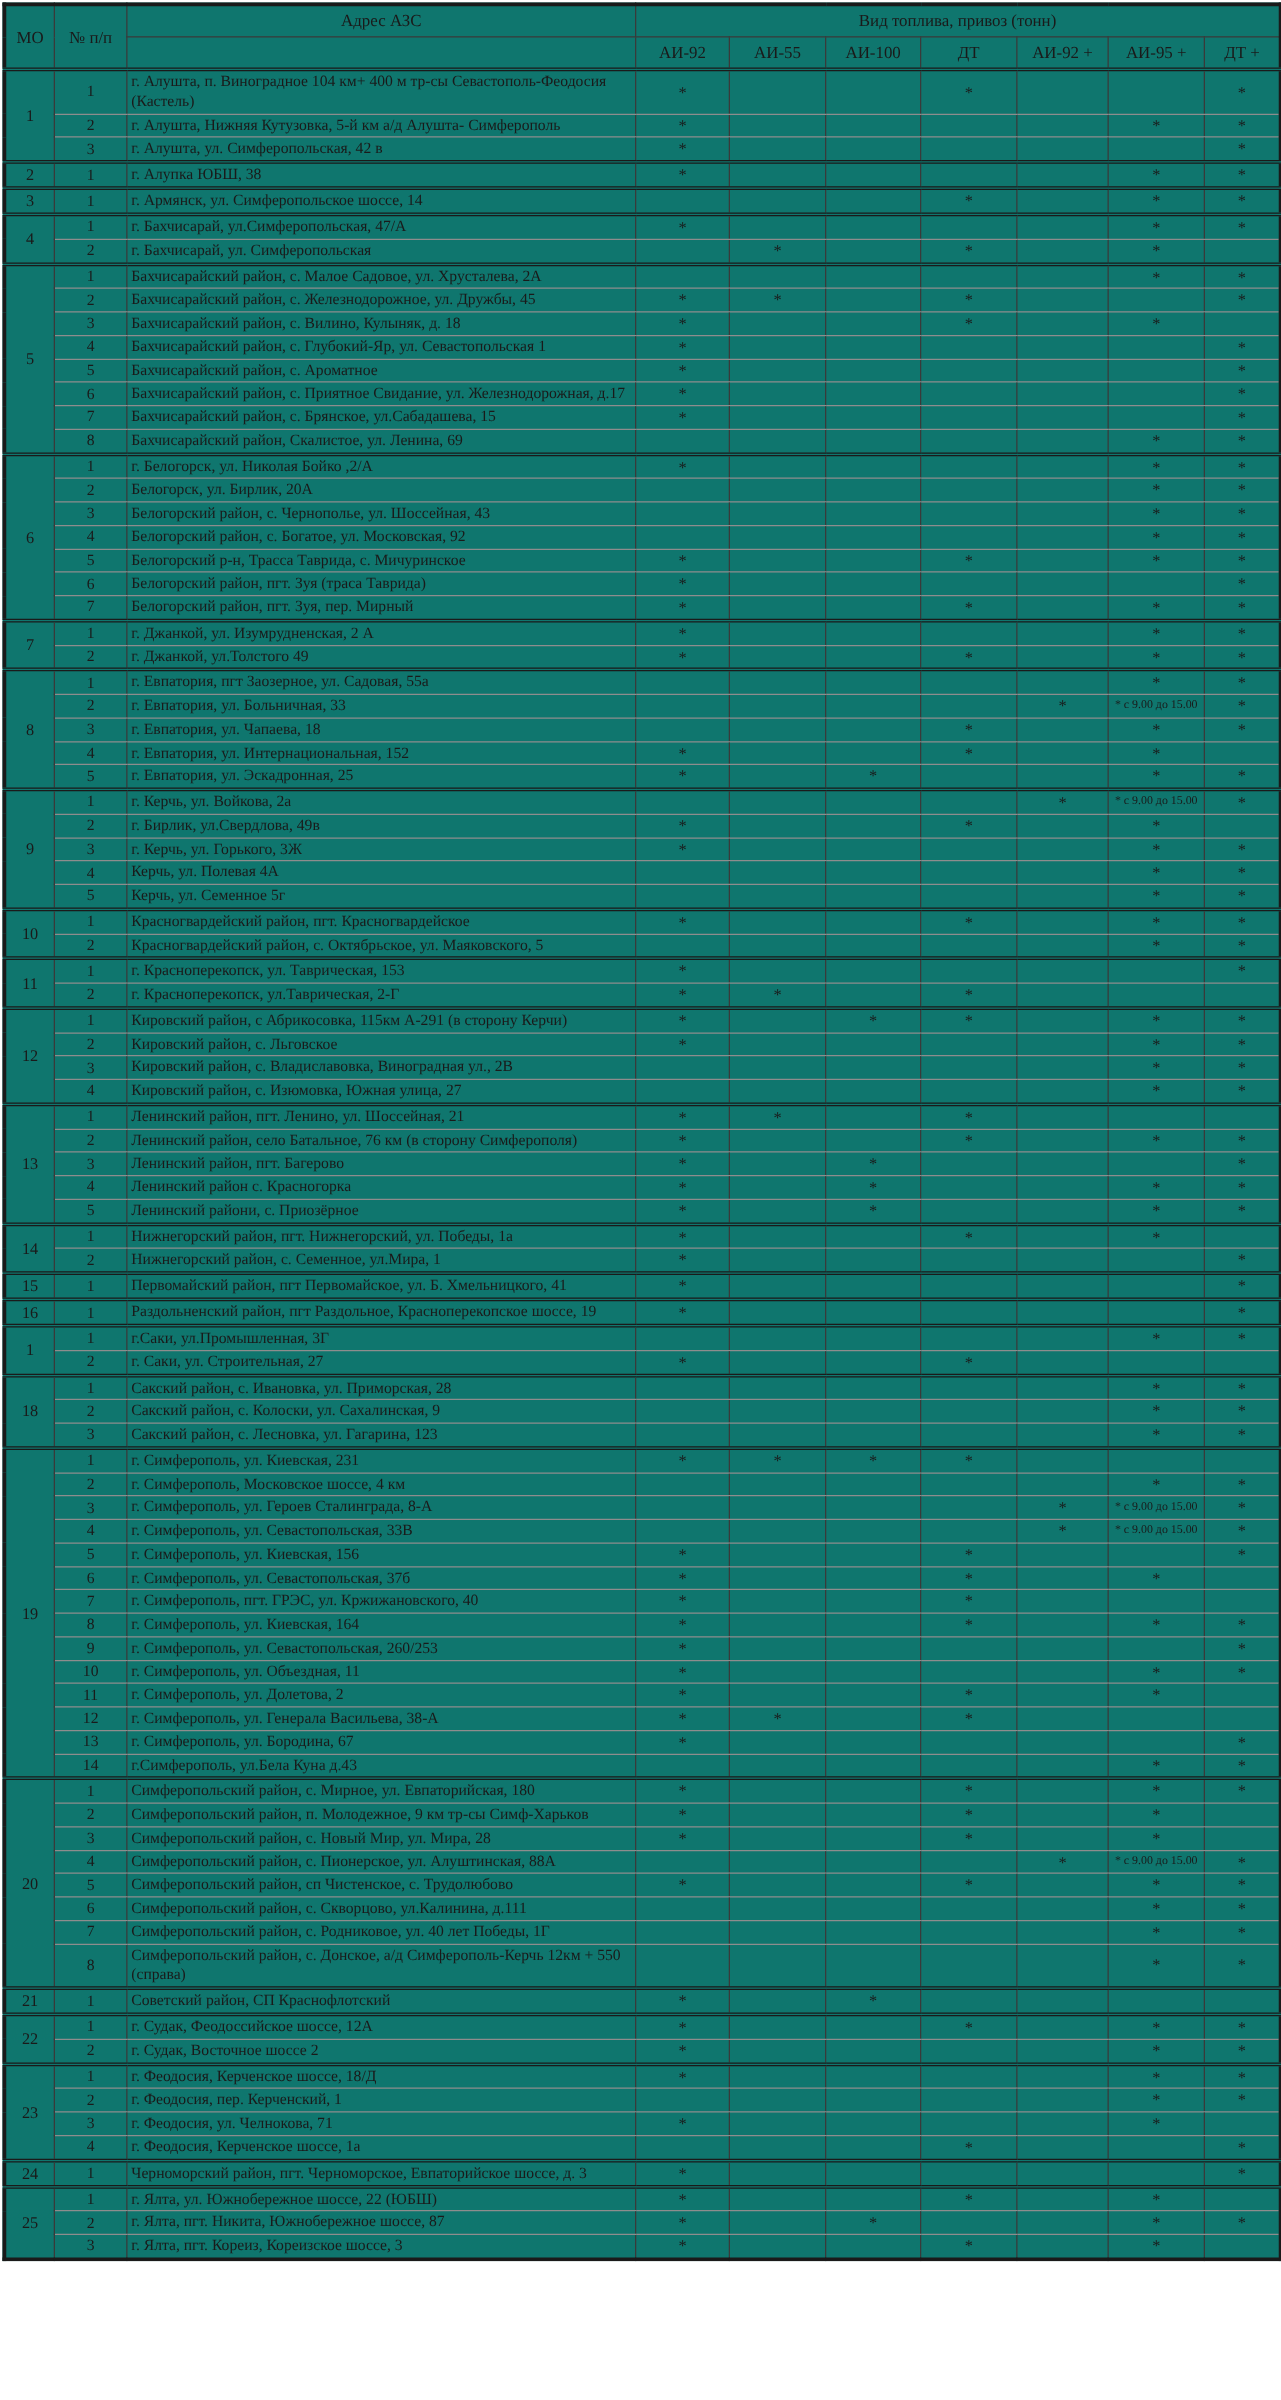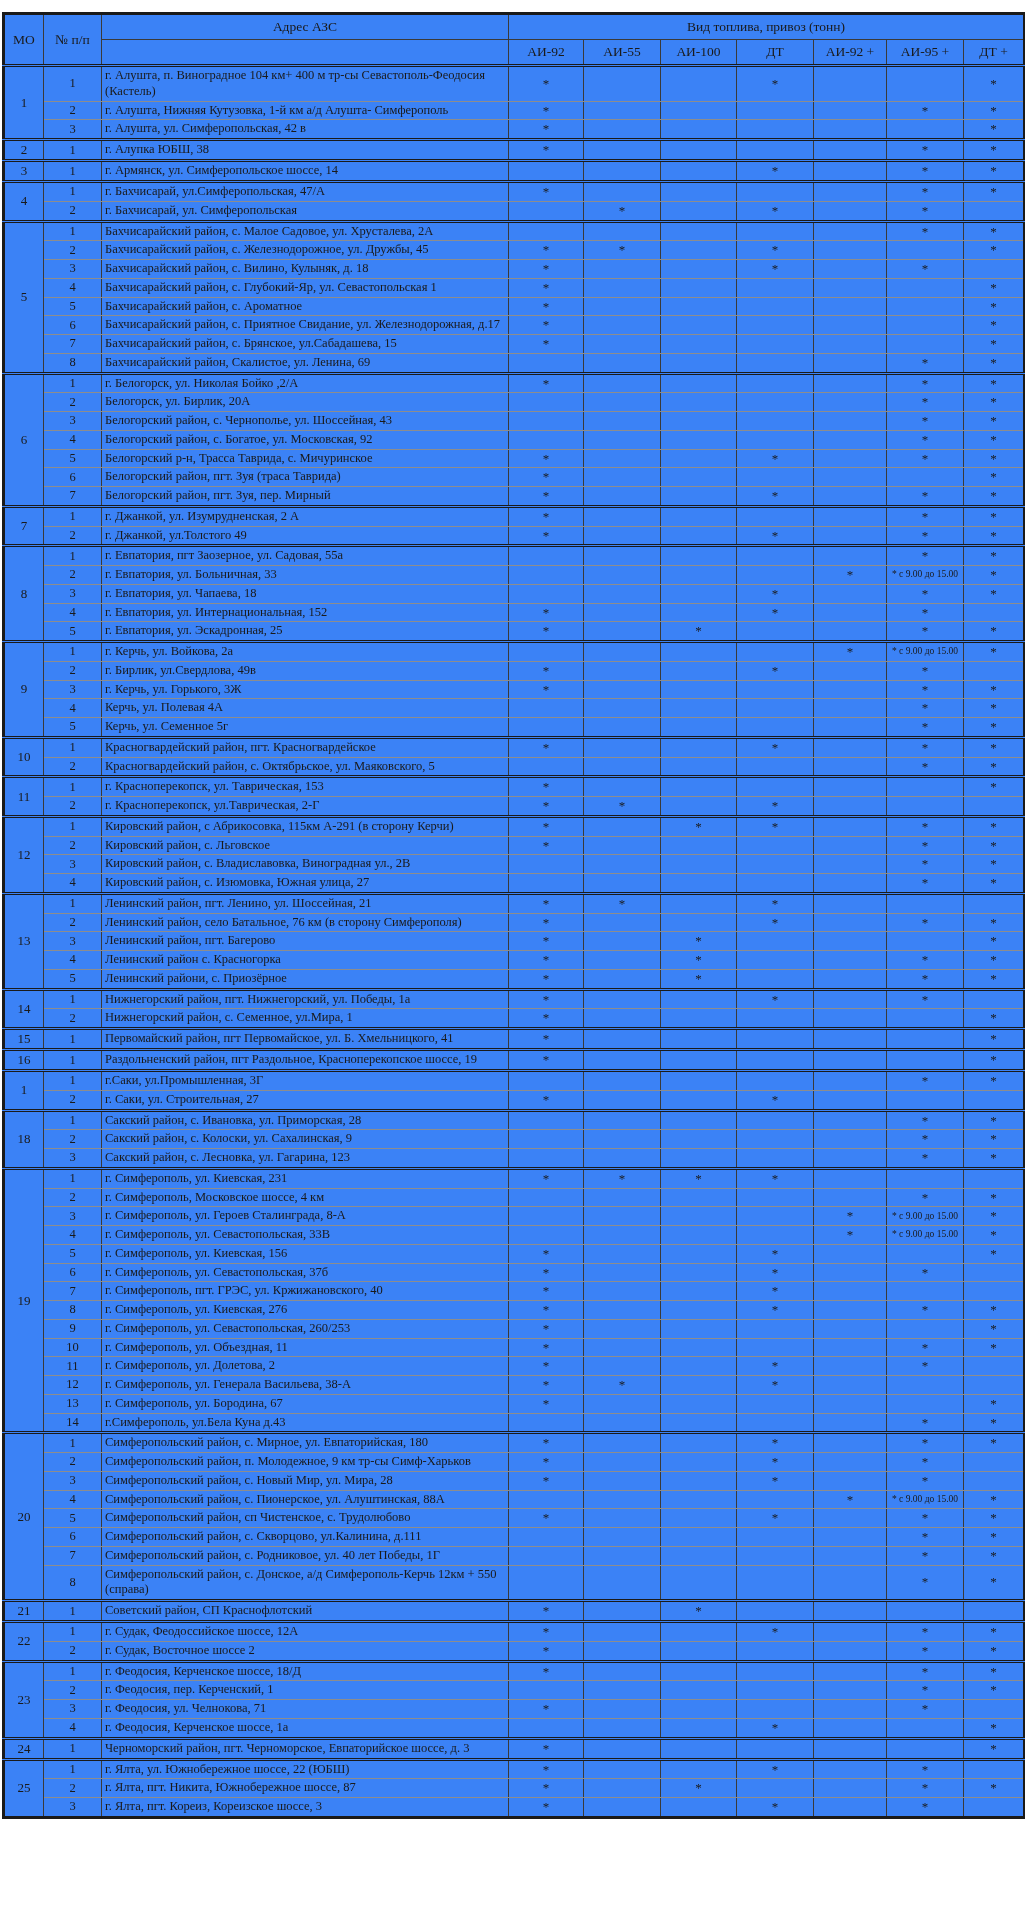--- a/index.html
+++ b/index.html
@@ -9,23 +9,23 @@
   }
   body {
     width: 1025px;
     font-family: "Liberation Serif", serif;
     color: #1a1a1a;
   }
   table.fuel-table {
     border-collapse: collapse;
     table-layout: fixed;
     width: 1021px;
-    margin: 12px 2px 0 2px;
+    margin: 2px 2px 0 2px;
     border: 3px solid #1a1a1a;
-    background: #3b82f6;
+    background: #0f766e;
   }
   .fuel-table th, .fuel-table td {
     border: 1px solid #3a3a3a;
     padding: 1px 3px;
     overflow: hidden;
     vertical-align: middle;
   }
   .fuel-table thead th {
     font-weight: normal;
     font-size: 13.5px;
@@ -112,21 +112,21 @@
         <td class="mark-cell">*</td>
         <td class="mark-cell"></td>
         <td class="mark-cell"></td>
         <td class="mark-cell">*</td>
         <td class="mark-cell"></td>
         <td class="mark-cell"></td>
         <td class="mark-cell">*</td>
       </tr>
       <tr>
         <td class="num-cell">2</td>
-        <td class="addr-cell">г. Алушта, Нижняя Кутузовка, 1-й км а/д Алушта- Симферополь</td>
+        <td class="addr-cell">г. Алушта, Нижняя Кутузовка, 5-й км а/д Алушта- Симферополь</td>
         <td class="mark-cell">*</td>
         <td class="mark-cell"></td>
         <td class="mark-cell"></td>
         <td class="mark-cell"></td>
         <td class="mark-cell"></td>
         <td class="mark-cell">*</td>
         <td class="mark-cell">*</td>
       </tr>
       <tr>
         <td class="num-cell">3</td>
@@ -812,21 +812,21 @@
         <td class="mark-cell">*</td>
         <td class="mark-cell"></td>
         <td class="mark-cell"></td>
         <td class="mark-cell">*</td>
         <td class="mark-cell"></td>
         <td class="mark-cell"></td>
         <td class="mark-cell"></td>
       </tr>
       <tr>
         <td class="num-cell">8</td>
-        <td class="addr-cell">г. Симферополь, ул. Киевская, 276</td>
+        <td class="addr-cell">г. Симферополь, ул. Киевская, 164</td>
         <td class="mark-cell">*</td>
         <td class="mark-cell"></td>
         <td class="mark-cell"></td>
         <td class="mark-cell">*</td>
         <td class="mark-cell"></td>
         <td class="mark-cell">*</td>
         <td class="mark-cell">*</td>
       </tr>
       <tr>
         <td class="num-cell">9</td>

